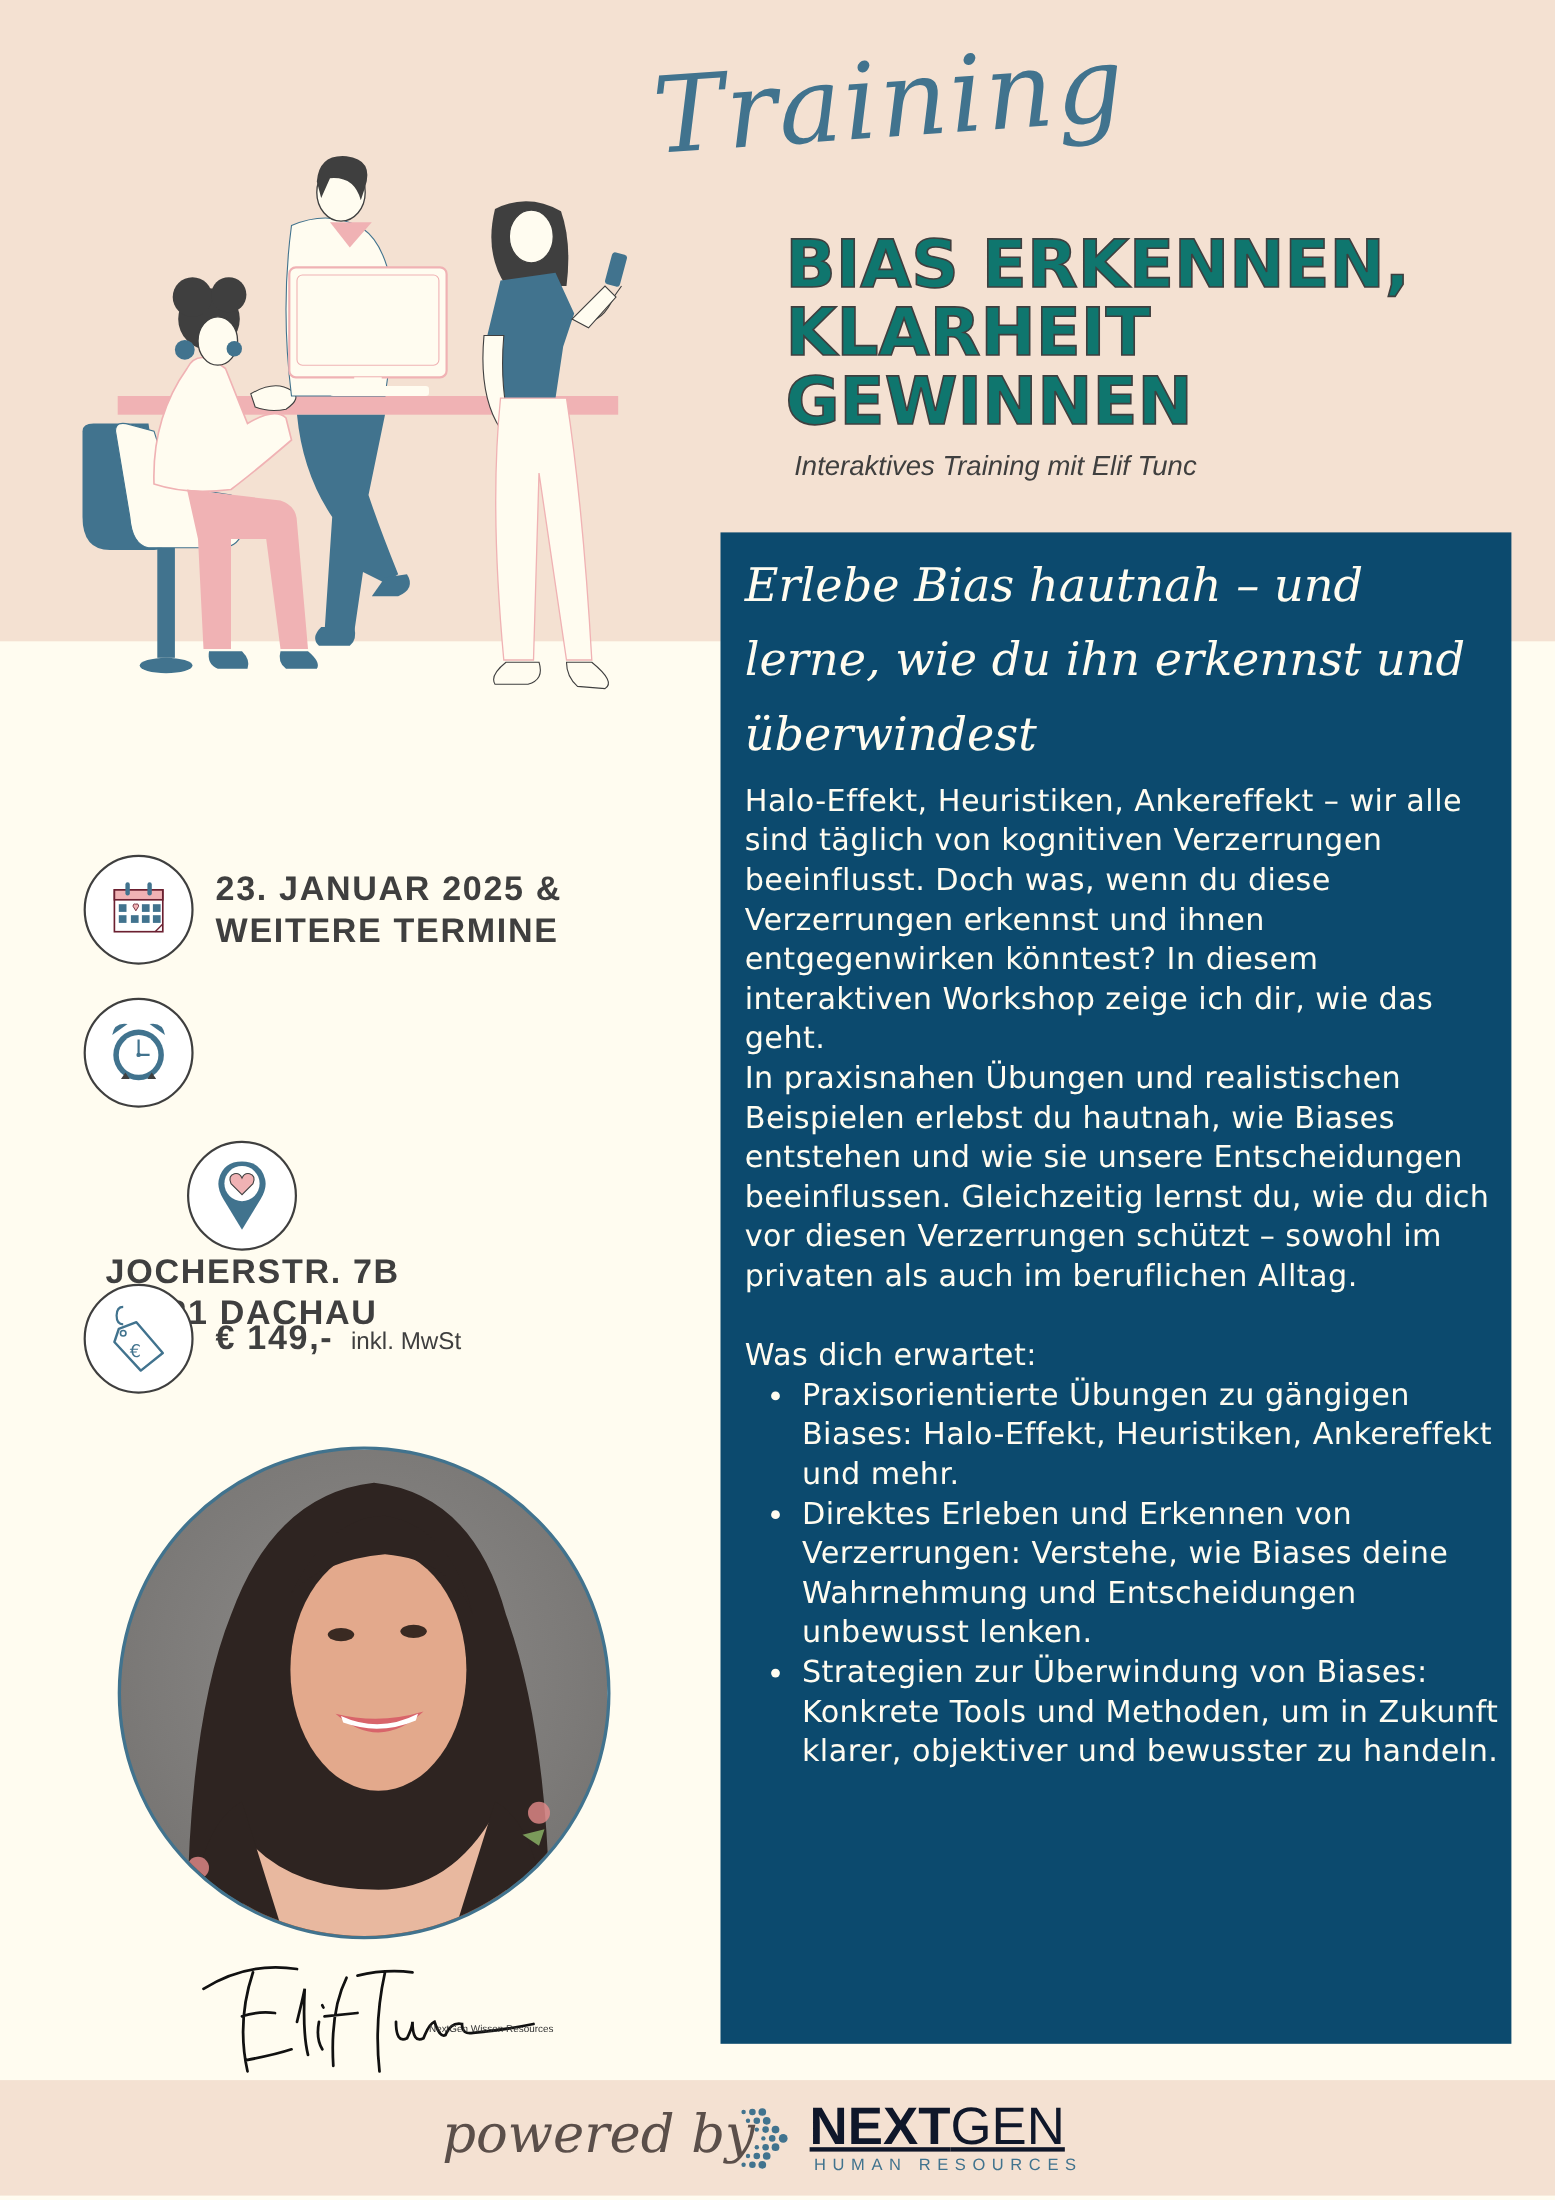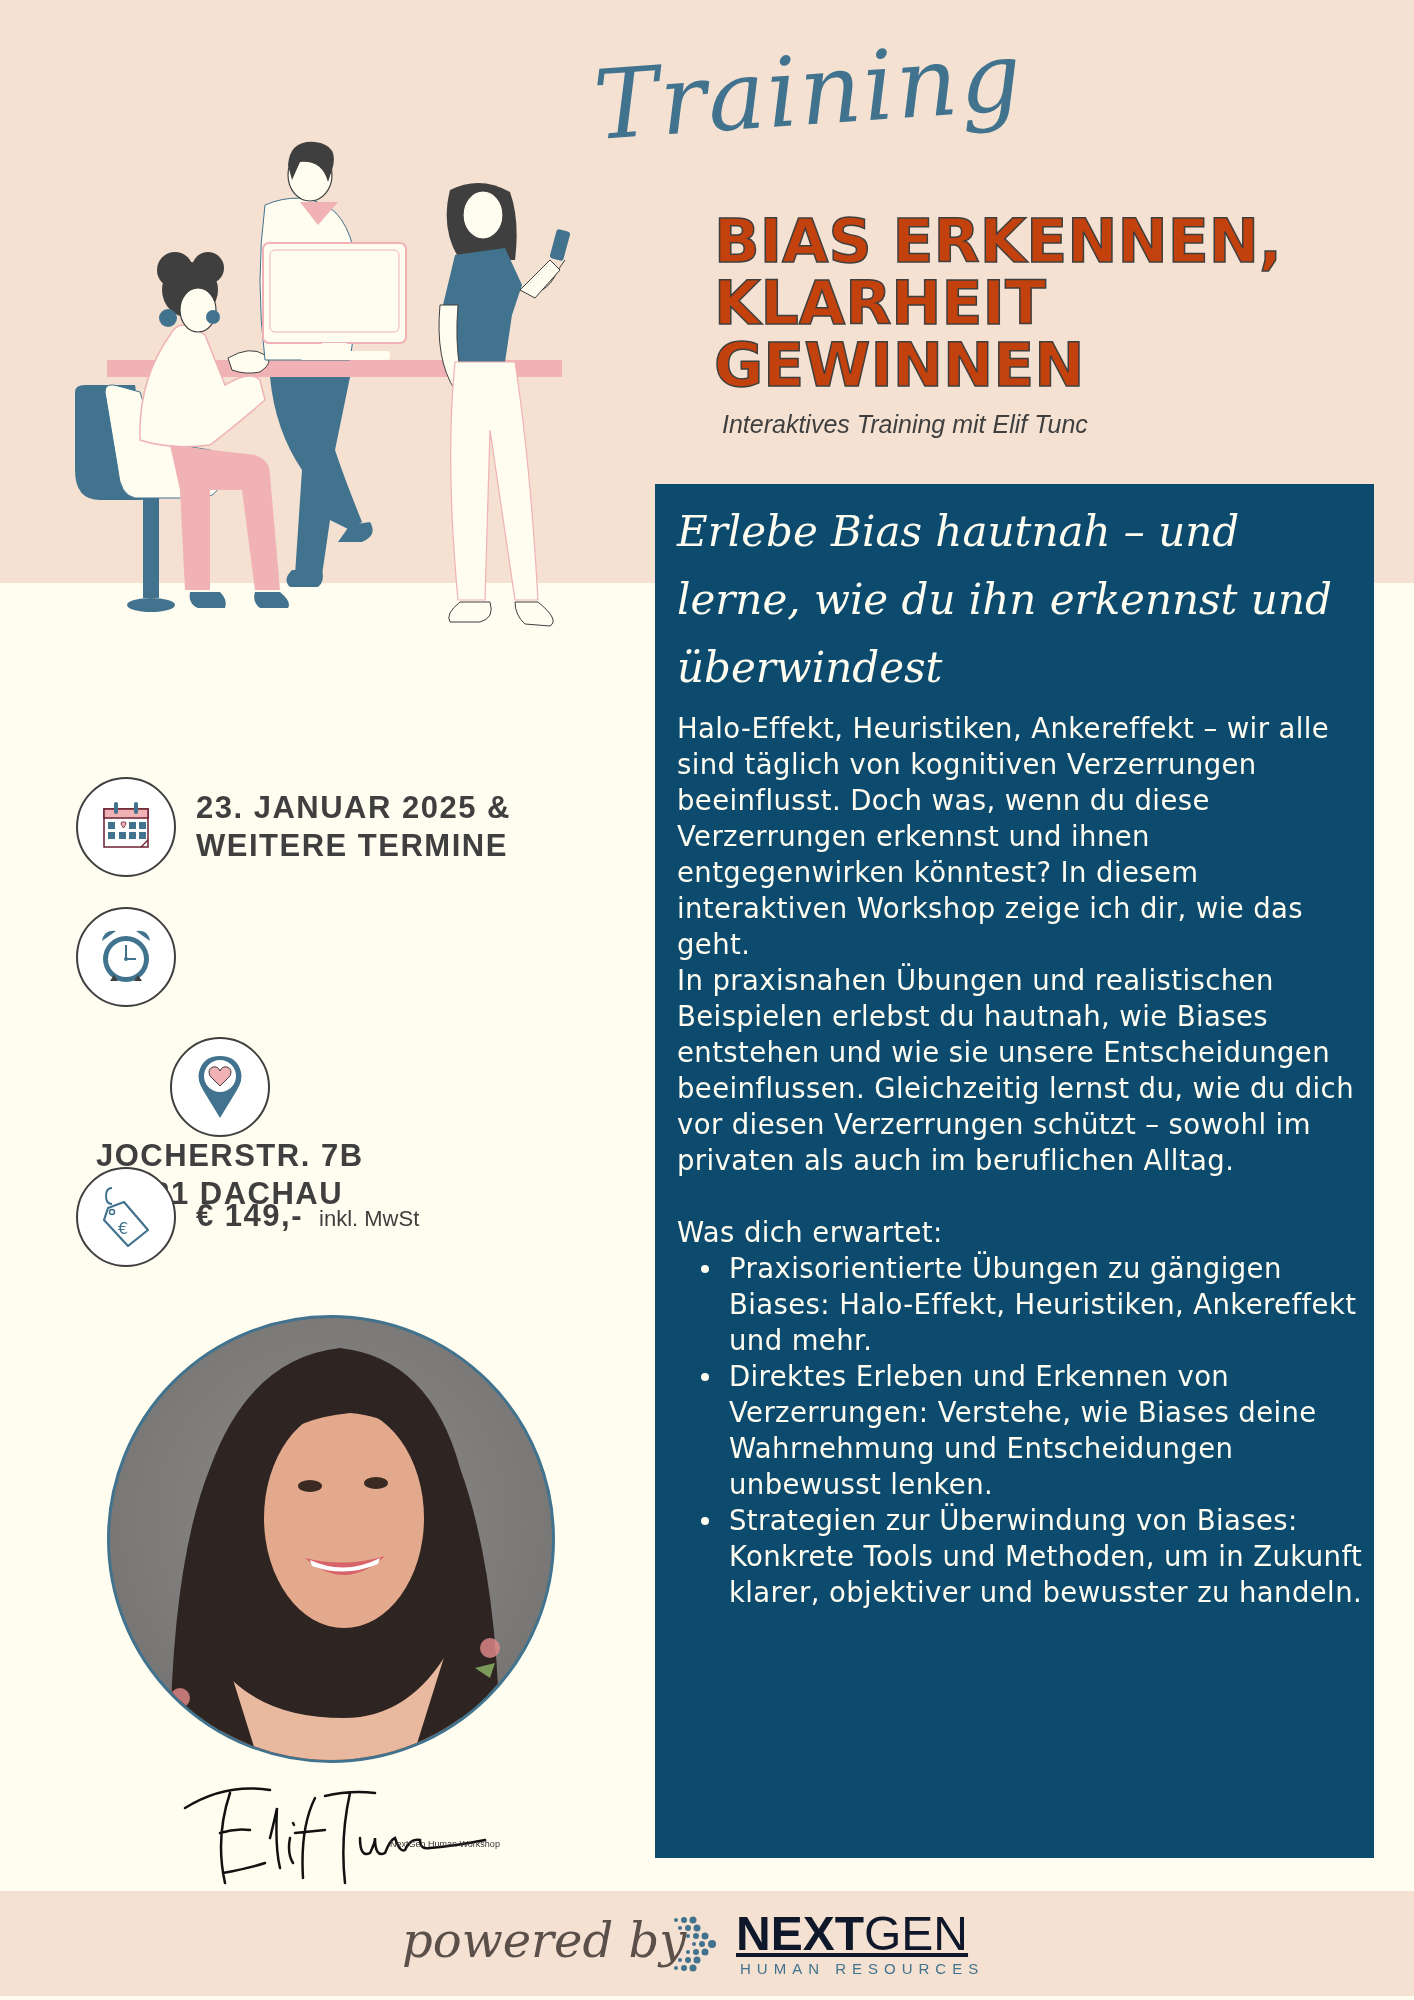--- a/index.html
+++ b/index.html
@@ -20,21 +20,21 @@
   }
   .training-script {
     position: absolute; left: 598px; top: 50px;
     font-family: "DejaVu Serif", serif; font-style: italic;
     font-size: 96px; color: #41738e; letter-spacing: 2px;
     transform: rotate(-4deg); transform-origin: left bottom;
   }
   .headline {
     position: absolute; left: 714px; top: 210px; width: 640px;
     font-family: "DejaVu Sans", sans-serif; font-weight: 900;
-    font-size: 60px; line-height: 62px; color: #c2410c;
+    font-size: 60px; line-height: 62px; color: #0f766e;
     letter-spacing: 0px; text-transform: uppercase;
     -webkit-text-stroke: 1.5px #3f3f3f;
   }
   .subtitle {
     position: absolute; left: 722px; top: 410px;
     font-style: italic; font-size: 25px; color: #3f3f3f;
   }
   
   .illustration { position: absolute; left: 60px; top: 130px; width: 600px; height: 600px; }
   
@@ -244,21 +244,21 @@
     <path d="M390 448 Q380 340 340 320 L300 448 Z" fill="#2e2421"></path>
     <circle cx="70" cy="380" r="10" fill="#e58b8b" opacity="0.8"></circle>
     <circle cx="380" cy="330" r="10" fill="#e58b8b" opacity="0.8"></circle>
     <path d="M365 350 L385 345 L380 360 Z" fill="#7a9a5a"></path>
   </svg>
 </div>
 
 <svg class="signature" viewBox="0 0 320 110">
   <path d="M10 30 Q50 5 95 12 M55 15 Q40 60 50 105 M45 55 Q60 50 75 52 M48 95 Q75 90 90 85 M95 60 Q100 40 102 30 Q100 70 105 90 M115 60 Q112 75 118 85 M118 45 L119 47 M140 20 Q125 50 128 100 M120 55 L150 52 M150 18 Q175 12 200 15 M175 15 Q165 60 170 105 M185 60 Q185 80 195 75 Q200 65 200 60 Q200 80 210 75 Q215 62 220 60 Q225 75 230 72 Q235 60 245 62 Q245 72 255 70 Q280 68 310 62" fill="none" stroke="#111" stroke-width="2.5" stroke-linecap="round"></path>
 </svg>
-<div class="sig-caption" style="left:390px; top:1839px;">NextGen Human Workshop</div>
+<div class="sig-caption" style="left:390px; top:1839px;">NextGen Wissen Resources</div>
 
 <div class="blue-box">
   <div class="box-script">Erlebe Bias hautnah – und lerne, wie du ihn erkennst und überwindest</div>
   <div class="box-body">
     <p>Halo-Effekt, Heuristiken, Ankereffekt – wir alle sind täglich von kognitiven Verzerrungen beeinflusst. Doch was, wenn du diese Verzerrungen erkennst und ihnen entgegenwirken könntest? In diesem interaktiven Workshop zeige ich dir, wie das geht.</p>
     <p>In praxisnahen Übungen und realistischen Beispielen erlebst du hautnah, wie Biases entstehen und wie sie unsere Entscheidungen beeinflussen. Gleichzeitig lernst du, wie du dich vor diesen Verzerrungen schützt – sowohl im privaten als auch im beruflichen Alltag.</p>
     <div class="gap"></div>
     <p>Was dich erwartet:</p>
     <ul>
       <li>Praxisorientierte Übungen zu gängigen Biases: Halo-Effekt, Heuristiken, Ankereffekt und mehr.</li>

